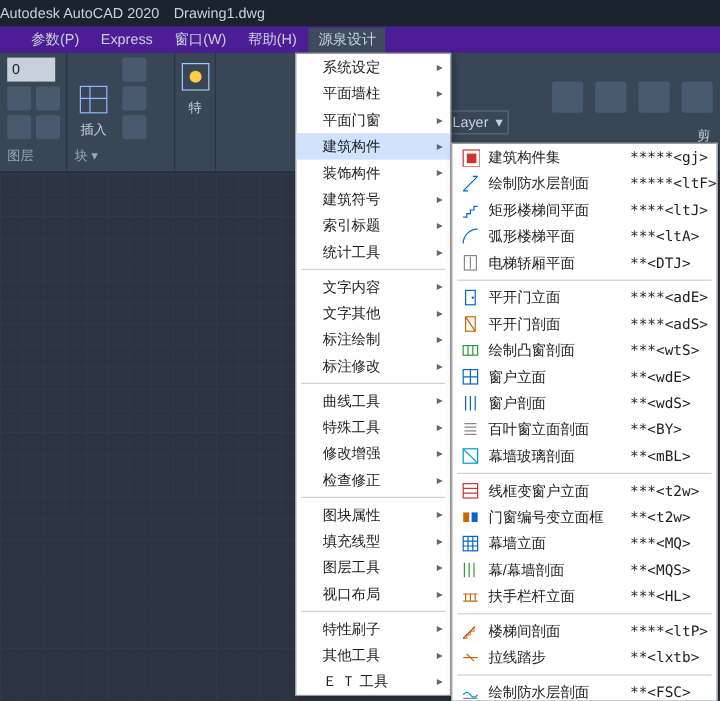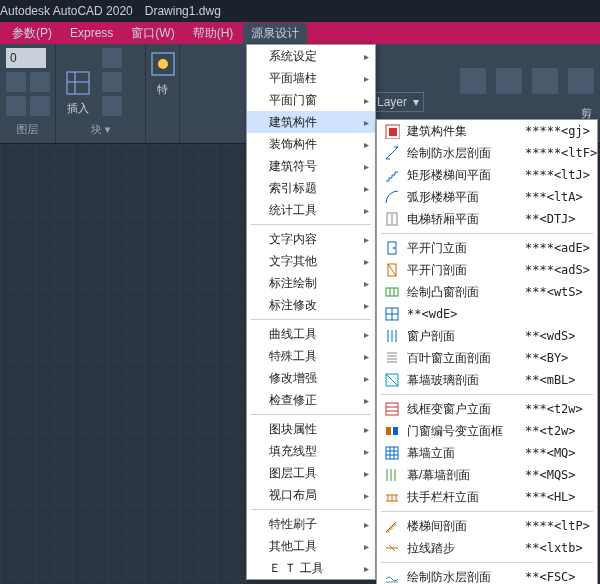--- a/index.html
+++ b/index.html
@@ -2,27 +2,27 @@
 <html><head>
 <meta charset="utf-8">
 <style>
 * { margin: 0; padding: 0; box-sizing: border-box; font-family: "Microsoft YaHei", sans-serif; }
 body { width: 600px; height: 584px; background: #2b3441; overflow: hidden; position: relative; }
 
 .titlebar { height: 22px; background: #1a222d; color: #c8d0dc; font-size: 12px; display: flex; align-items: center; padding-left: 0; gap: 12px; }
 .titlebar .app { color: #c8d0dc; }
 .titlebar .doc { color: #c8d0dc; }
 
-.menubar { height: 22px; background: #be185d; display: flex; align-items: center; padding-left: 4px; gap: 2px; font-size: 12px; color: #c8d0dc; }
+.menubar { height: 22px; background: #4c1d95; display: flex; align-items: center; padding-left: 18px; gap: 2px; font-size: 12px; color: #c8d0dc; }
 .menubar .mitem { padding: 2px 8px; cursor: pointer; }
 .menubar .mitem.active { background: #3d4b5c; }
 
 .ribbon { height: 100px; background: #384656; display: flex; align-items: flex-start; border-bottom: 1px solid #1a222d; position: relative; }
 .ribbon .panel { height: 100%; border-right: 1px solid #2b3441; padding: 4px 6px; display: flex; flex-direction: column; justify-content: space-between; }
-.ribbon .panel-label { font-size: 11px; color: #9aa5b5; text-align: center; padding: 2px 0; }
+.ribbon .panel-label { font-size: 11px; color: #9aa5b5; padding: 2px 0; }
 .ribbon .bigbtn { display: flex; flex-direction: column; align-items: center; gap: 2px; color: #c8d0dc; font-size: 11px; }
 .ribbon .iconbox { width: 32px; height: 32px; display: flex; align-items: center; justify-content: center; }
 .ribbon .smicons { display: flex; flex-wrap: wrap; gap: 4px; width: 48px; }
 .ribbon .sm { width: 20px; height: 20px; background: #4a5a6e; border-radius: 2px; }
 .input0 { width: 40px; height: 20px; background: #c8d0dc; color: #222; font-size: 12px; padding: 0 4px; border: none; }
 
 .canvas { position: absolute; top: 144px; left: 0; right: 0; bottom: 0; background: #2b3441; }
 .canvas .grid { position: absolute; inset: 0; background-image:
   linear-gradient(#3a4454 1px, transparent 1px),
   linear-gradient(90deg, #3a4454 1px, transparent 1px);
@@ -229,20 +229,21 @@
       <span class="lbl">绘制凸窗剖面</span>
       <span class="sc">***&lt;wtS&gt;</span>
     </div>
     <div class="row">
       <span class="icn">
         <svg width="16" height="16">
           <rect x="2" y="2" width="12" height="12" fill="none" stroke="#06c"></rect>
           <path d="M8 2 v12 M2 8 h12" stroke="#06c"></path>
         </svg>
       </span>
+      <span class="lbl">窗户立面</span>
       <span class="sc">**&lt;wdE&gt;</span>
     </div>
     <div class="row">
       <span class="icn">
         <svg width="16" height="16">
           <path d="M4 2 v12 M8 2 v12 M12 2 v12" stroke="#06c"></path>
         </svg>
       </span>
       <span class="lbl">窗户剖面</span>
       <span class="sc">**&lt;wdS&gt;</span>

